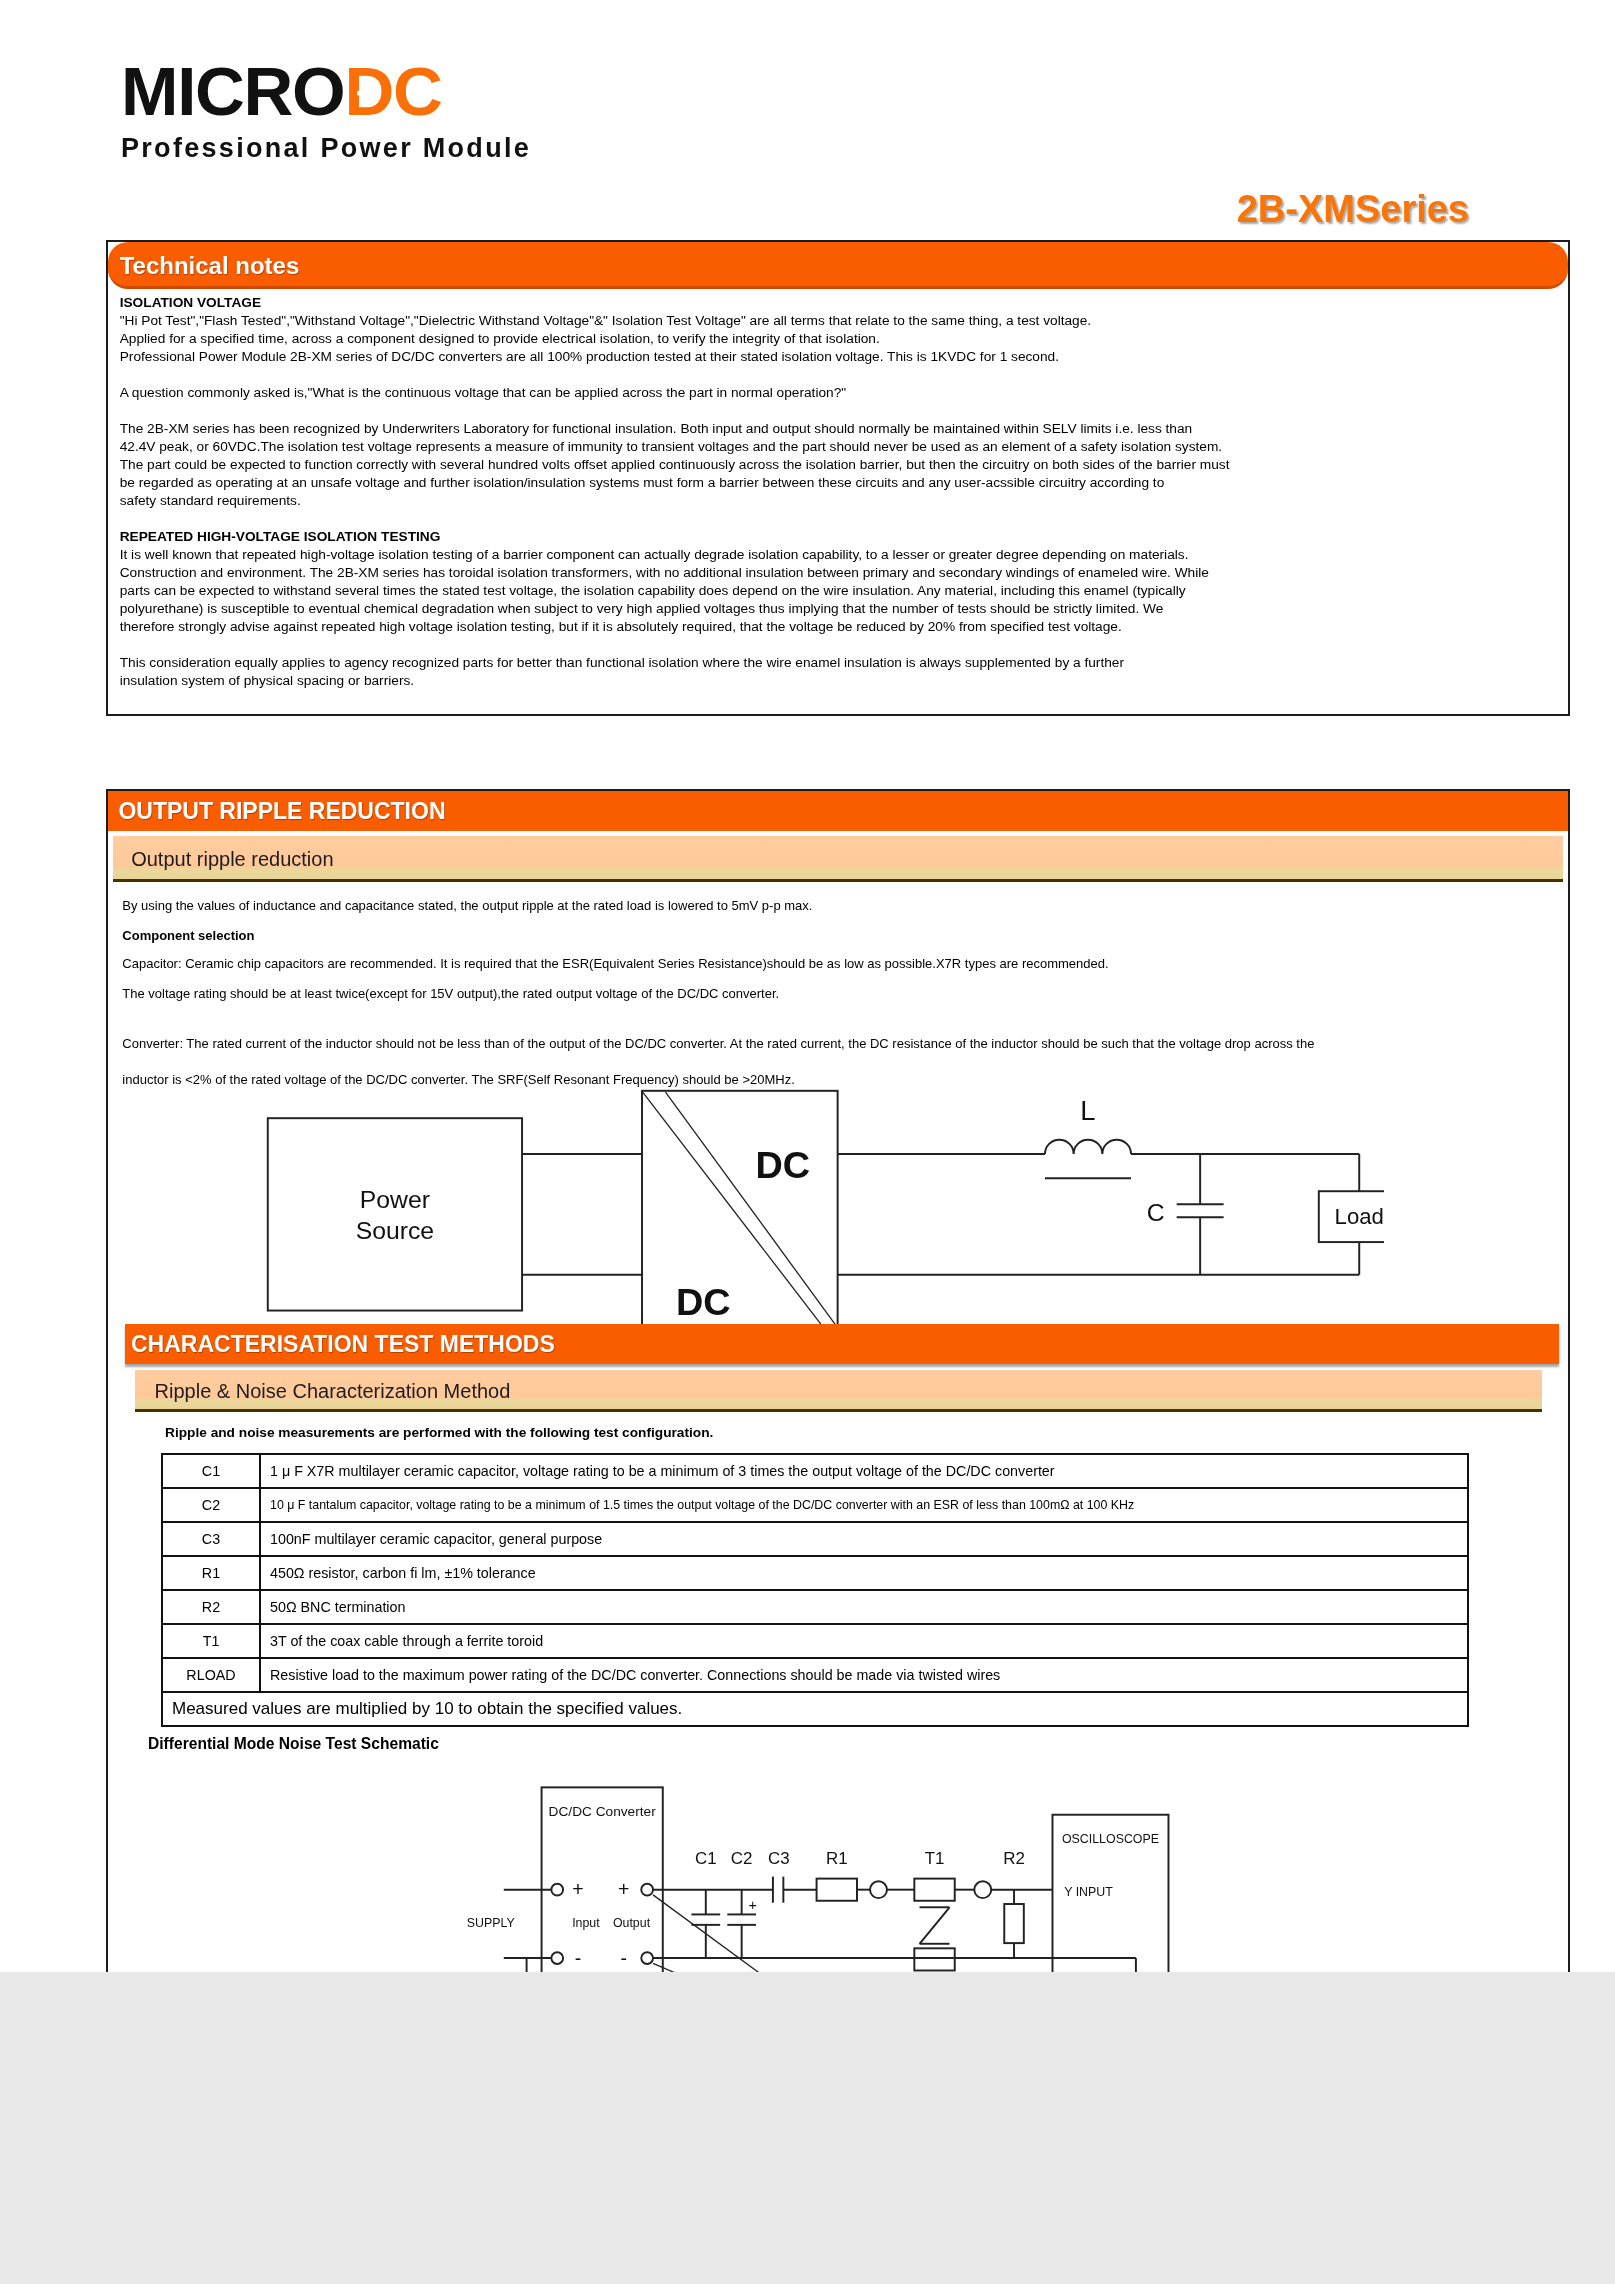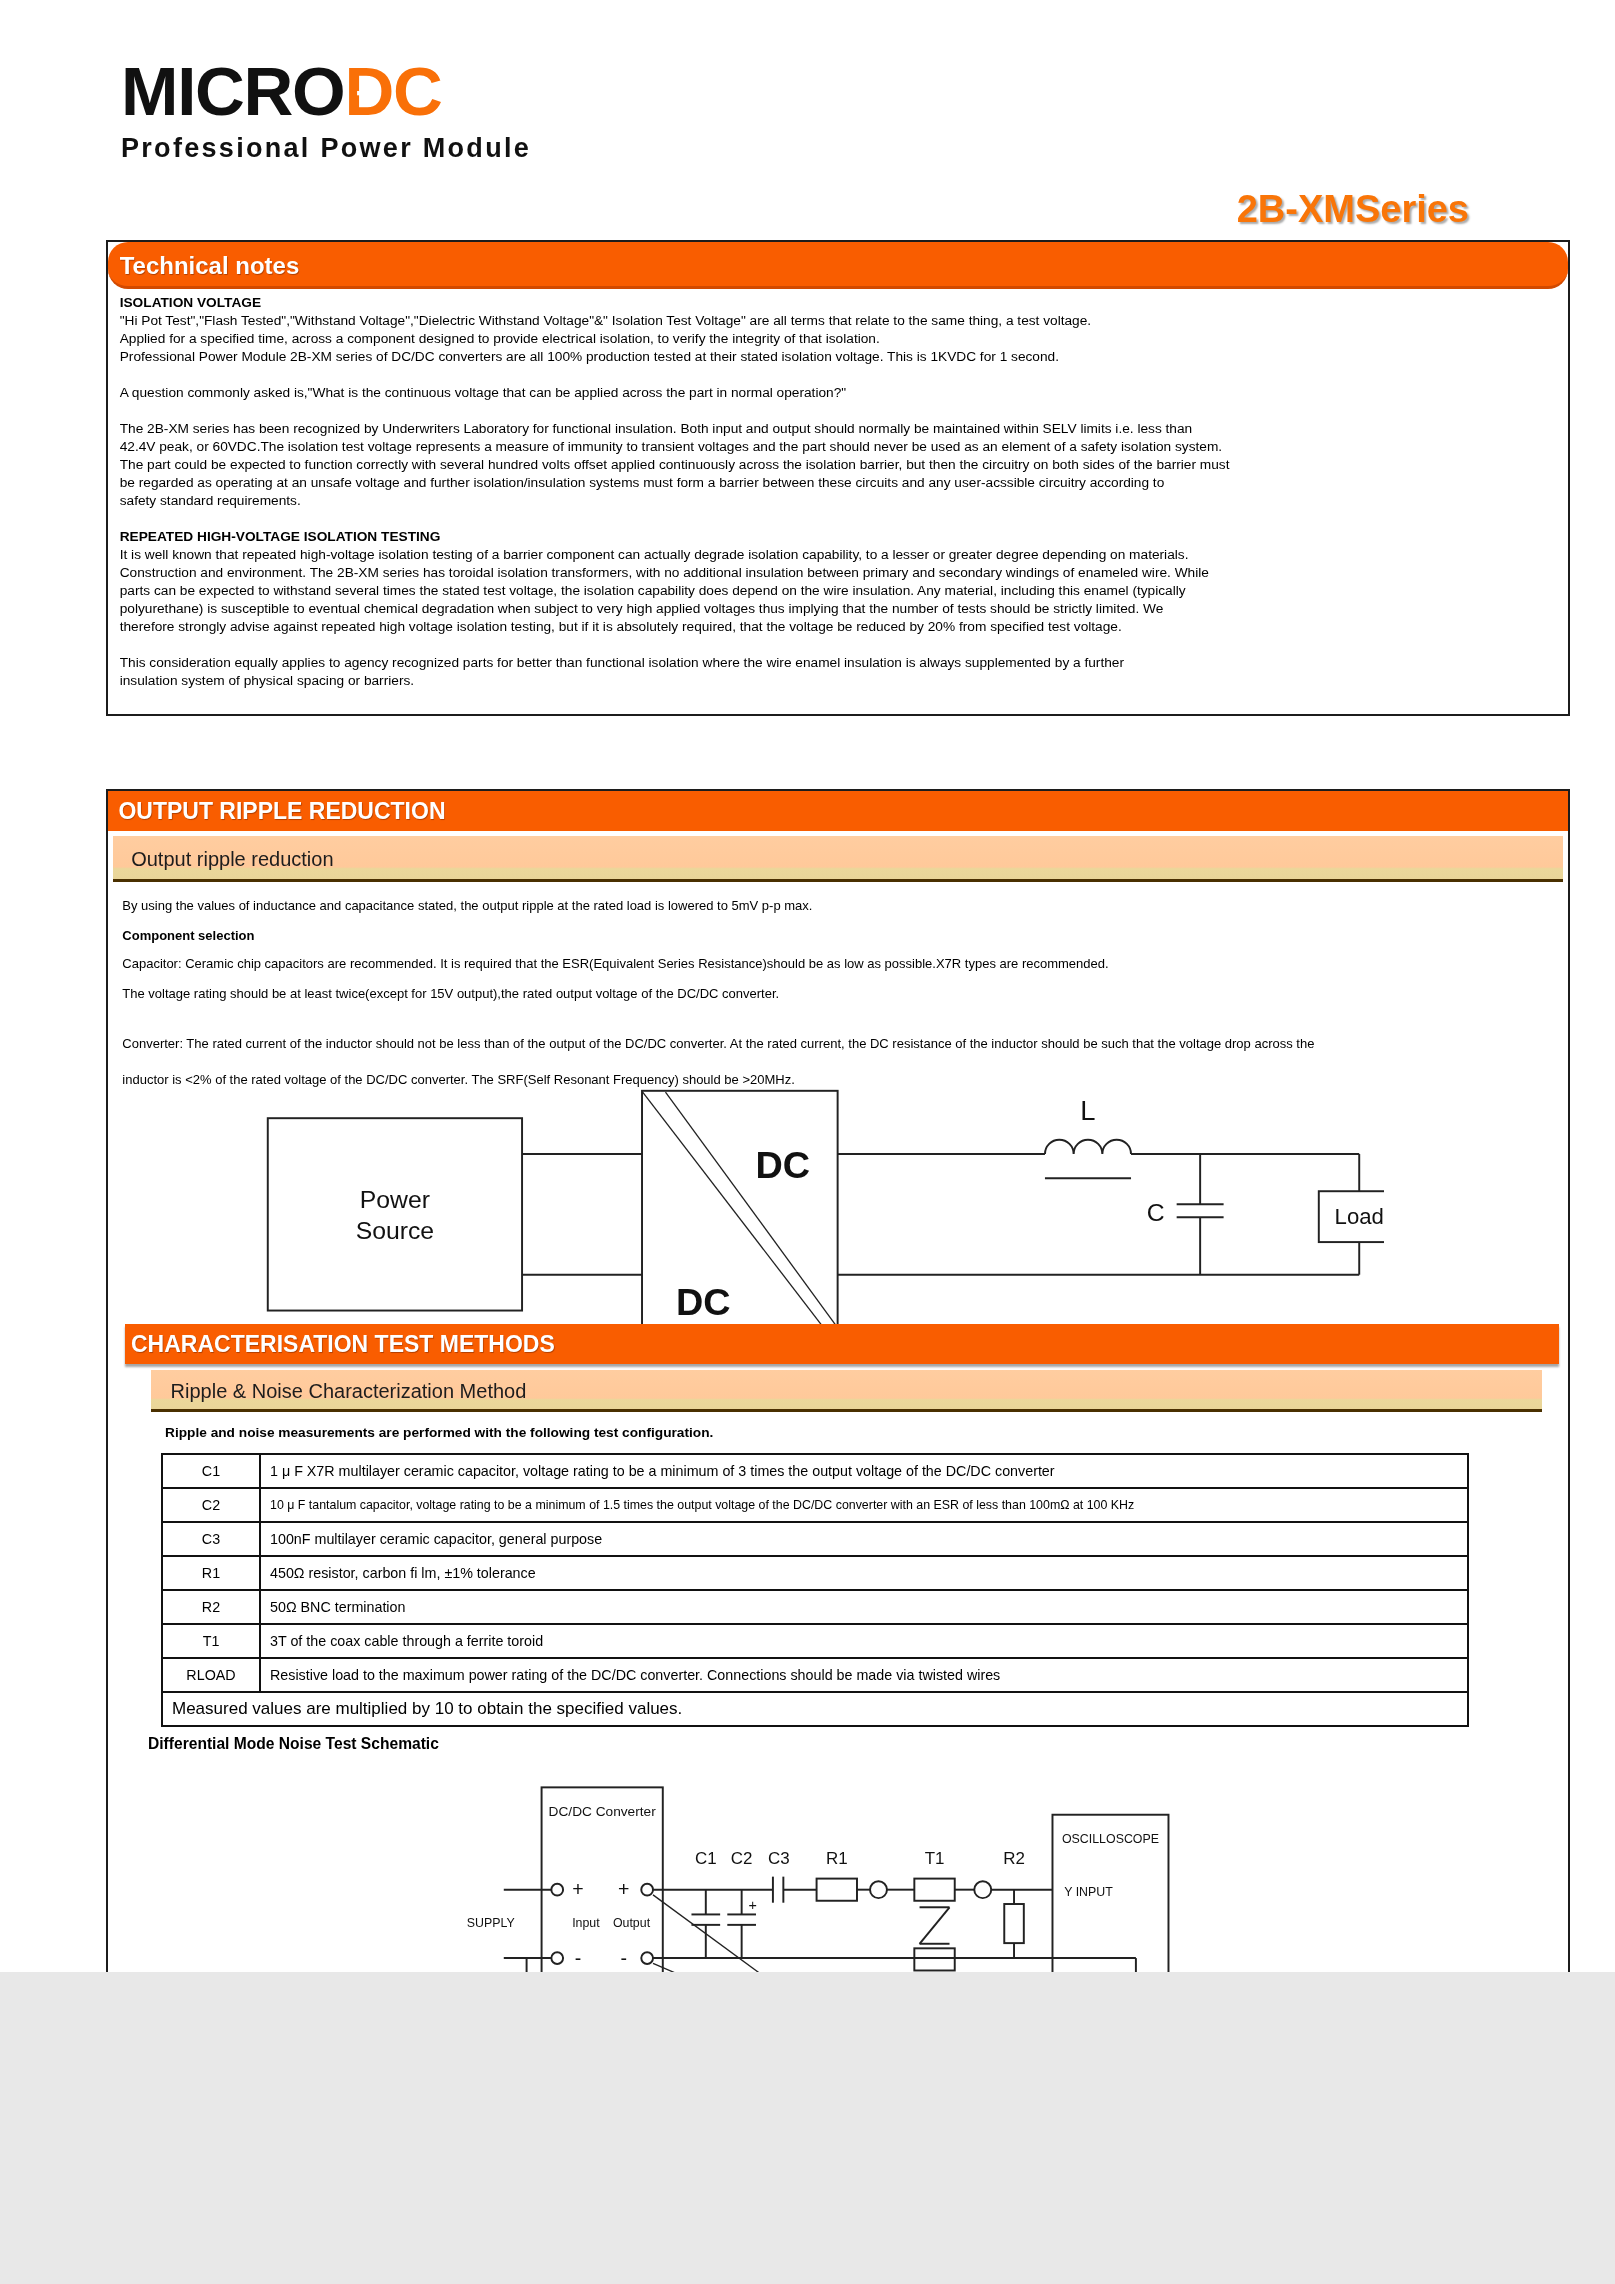--- a/index.html
+++ b/index.html
@@ -50,21 +50,21 @@
     border-bottom:3.3px solid #4a3000; border-top:1.3px solid #fff;
     color:#1d1d1d; font-size:20px;
   }
   .s2-sub1 { position:absolute; left:5.2px; right:5.2px; top:44px; height:47px;
     line-height:46px; padding-left:18px; }
   .s2-line { position:absolute; left:14.3px; right:13px; font-size:13px; line-height:18px; }
   .bold { font-weight:bold; }
   .s2-bar2 { position:absolute; left:17px; right:9px; top:533px; height:40px;
     line-height:40px; font-size:23px; padding-left:6px;
     box-shadow:0 2.6px 2px rgba(0,0,0,0.35); }
-  .s2-sub2 { position:absolute; left:43px; right:26px; top:578px; height:43px;
+  .s2-sub2 { position:absolute; left:27px; right:26px; top:578px; height:43px;
     line-height:42px; padding-left:19.6px; }
   .s2-intro2 { position:absolute; left:57px; top:634px; font-size:13.7px;font-weight:bold; }
   
   .char-table {
     position:absolute; left:53px; top:662px; width:1308px;
     border-collapse:collapse; table-layout:fixed;
   }
   .char-table td { border:2px solid #111; height:34px; font-size:14.3px;
     padding:1.3px 9px; vertical-align:middle; }
   .char-table td.id-cell { width:98px; text-align:center; padding:1.3px 2.6px; }

